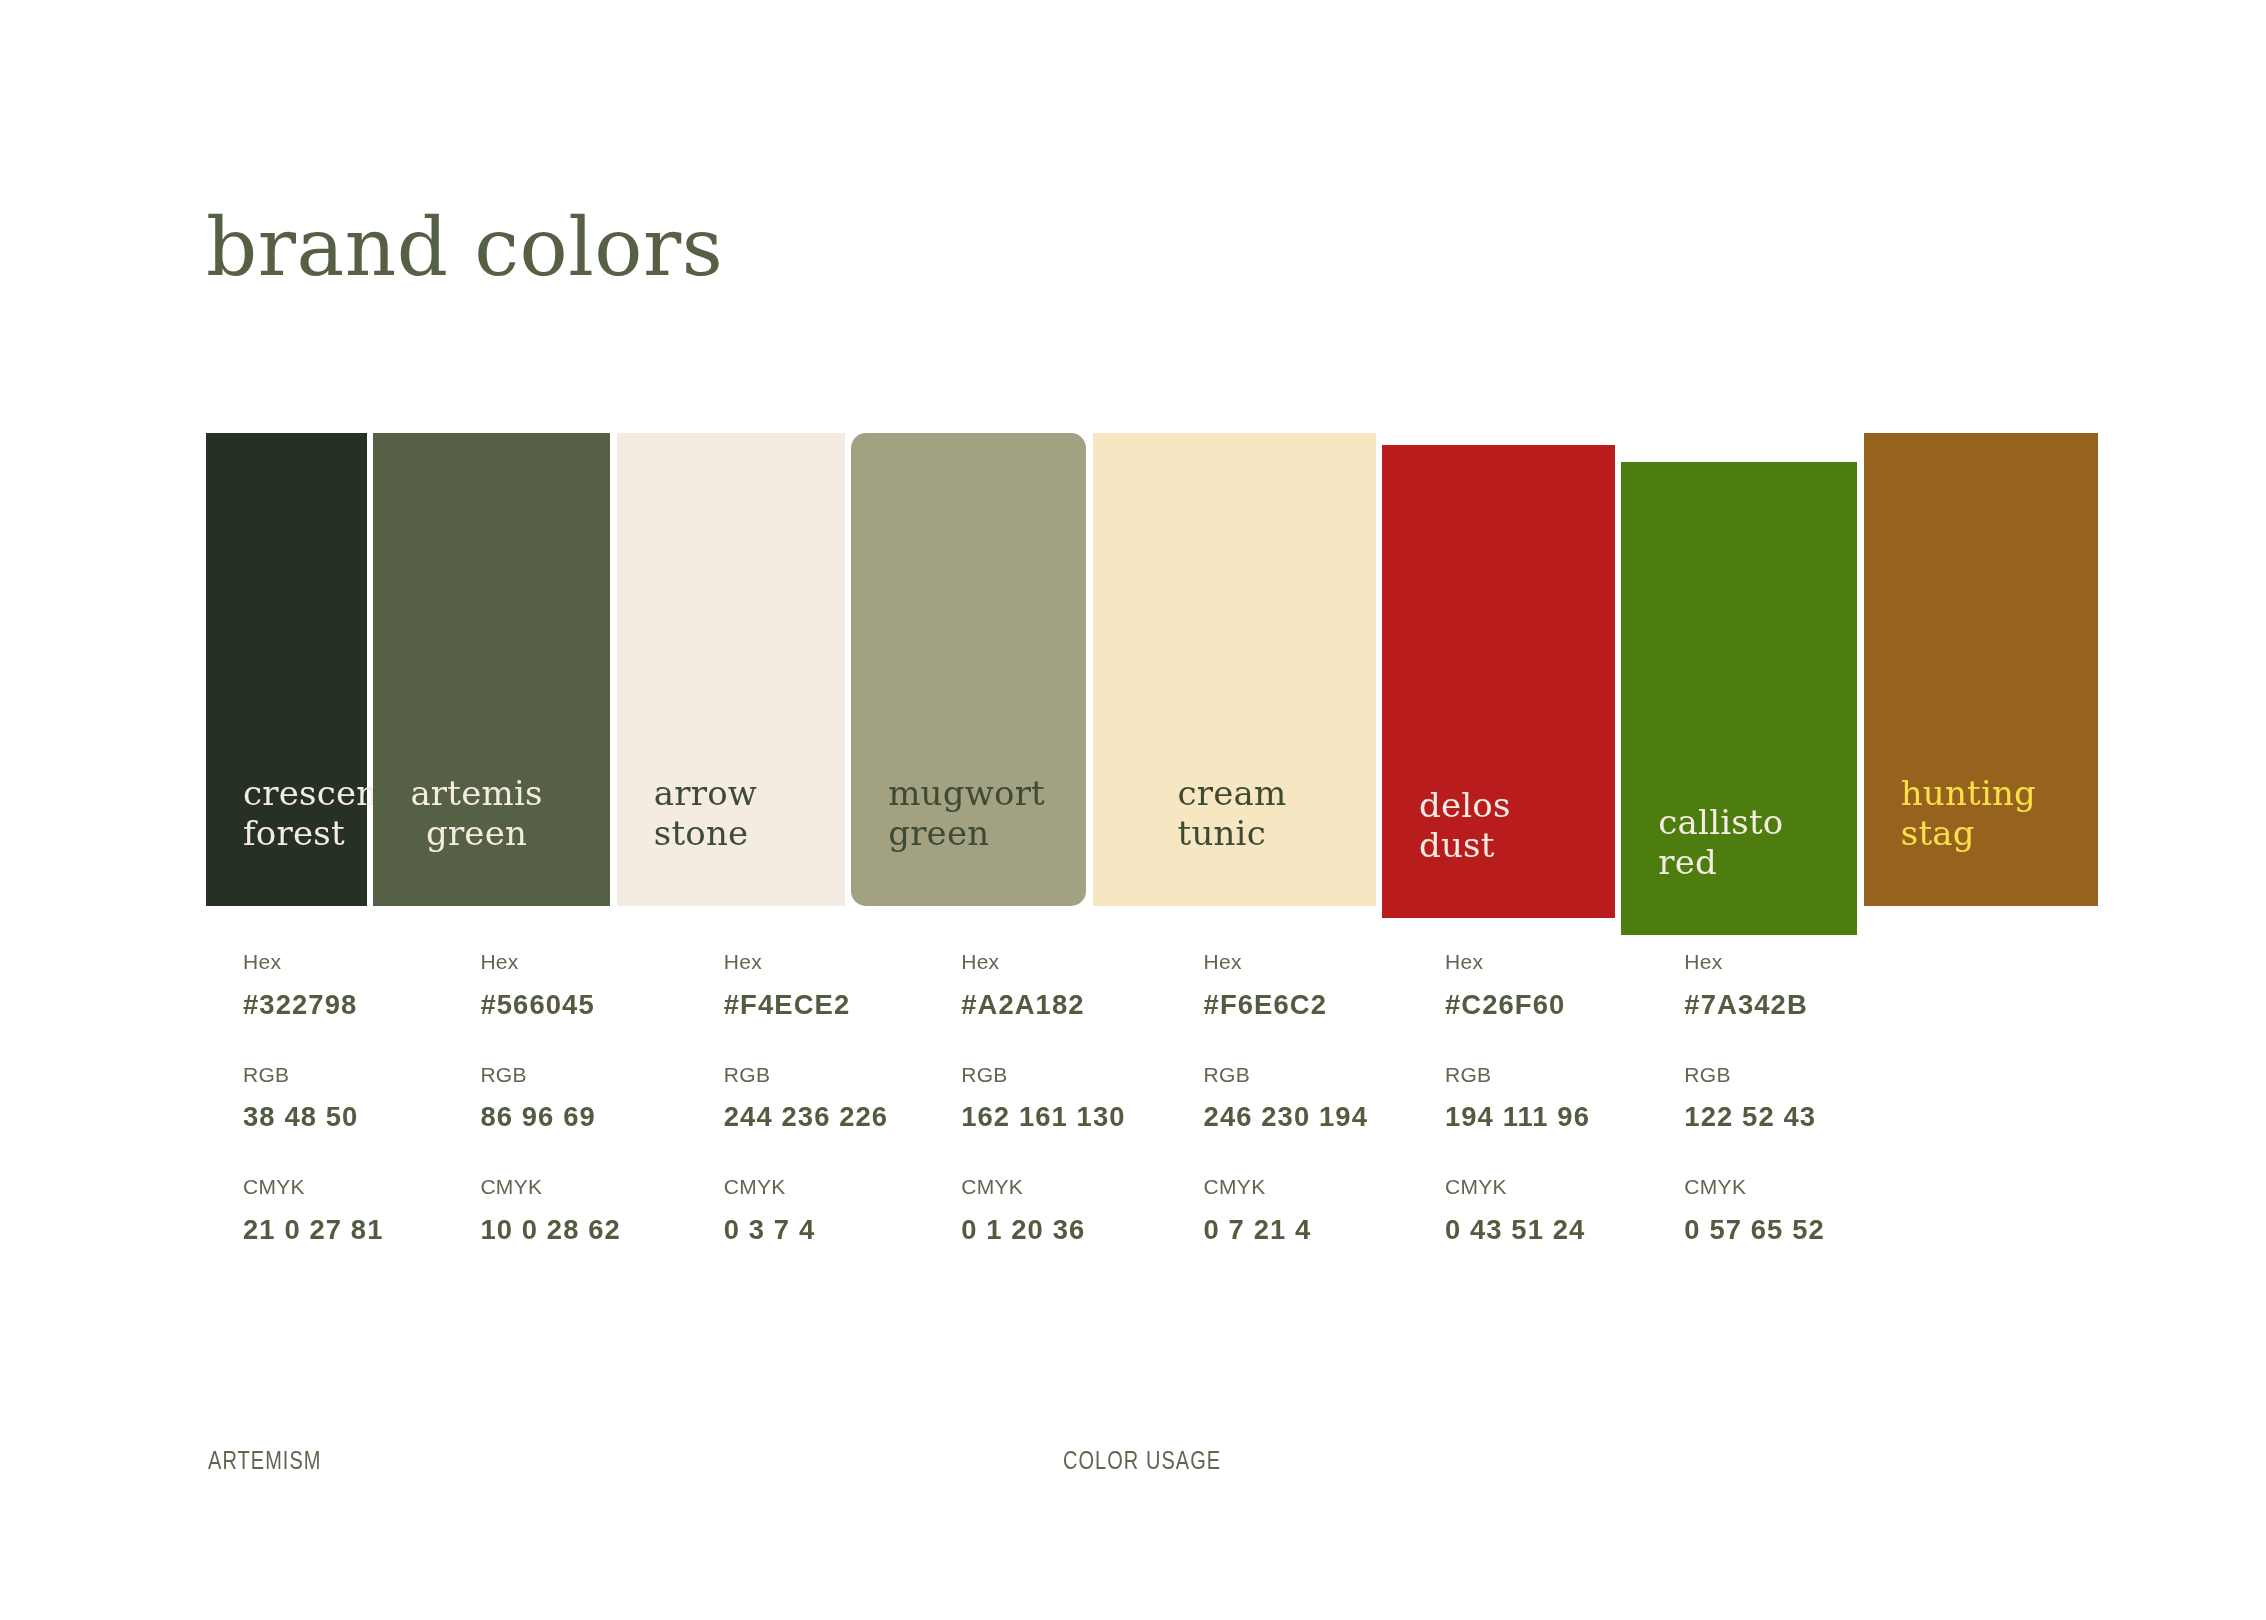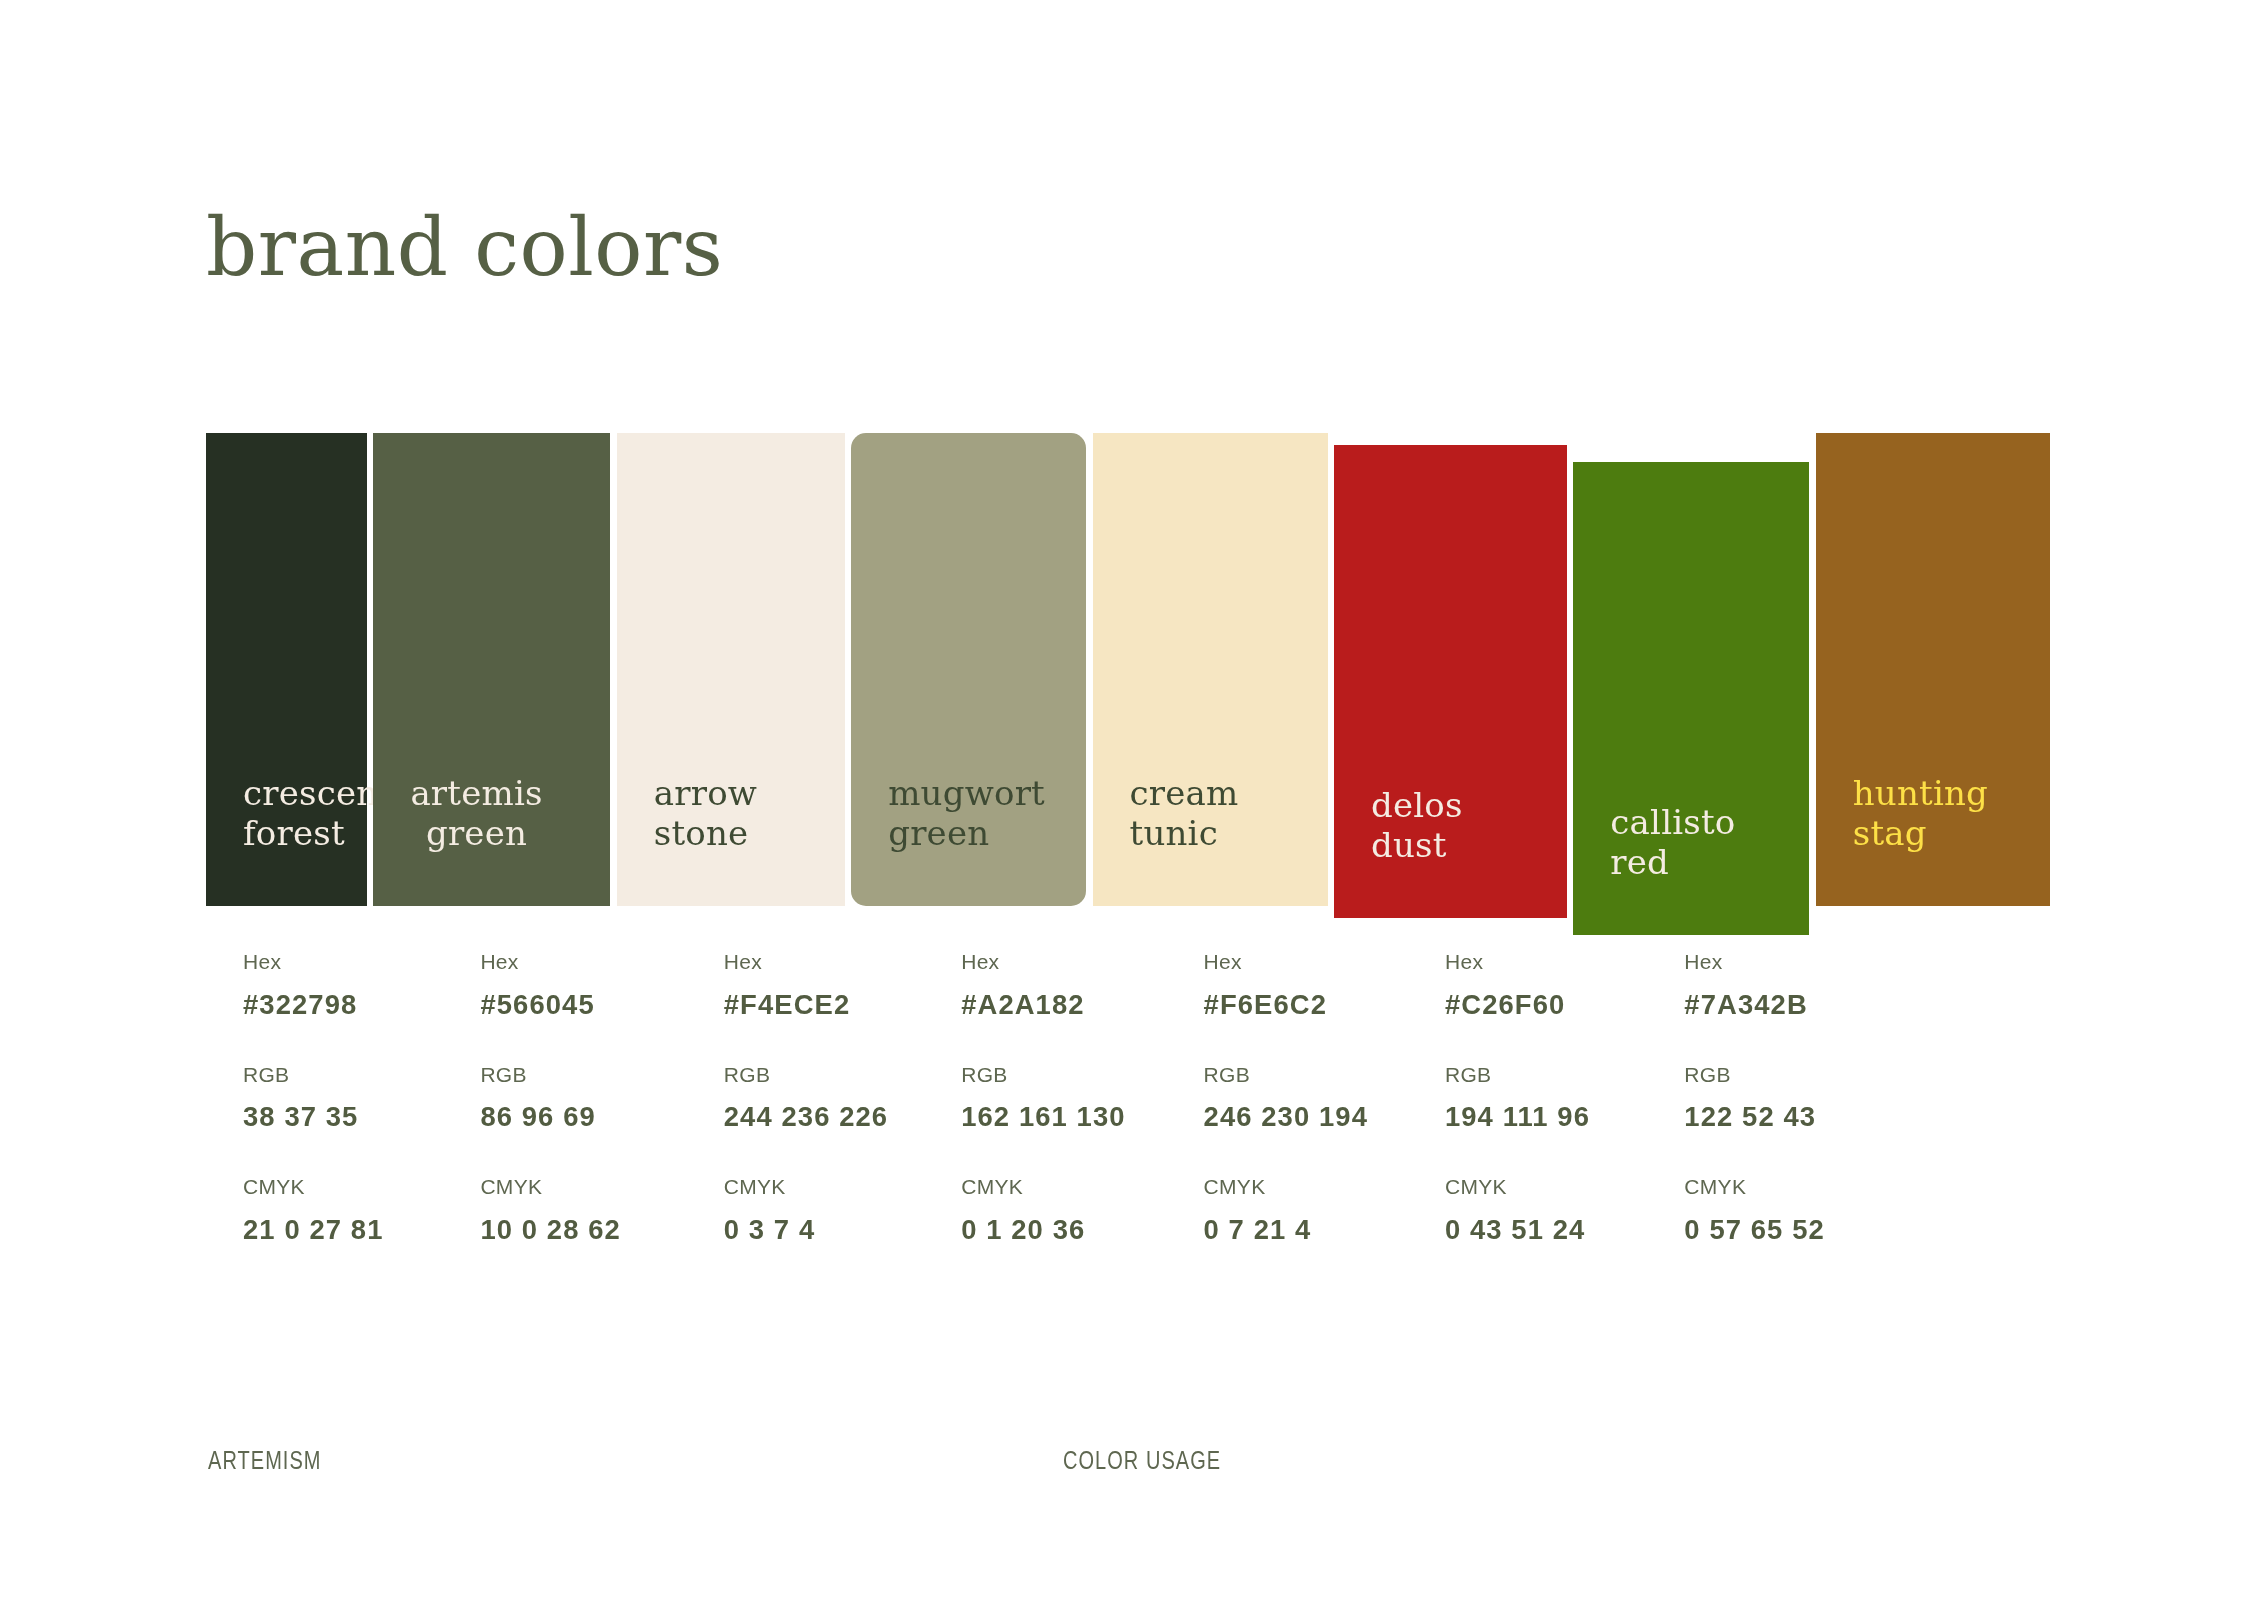--- a/index.html
+++ b/index.html
@@ -152,21 +152,21 @@
     <div class="swatch" style="background: rgb(244, 236, 226); width: 228px; flex: 0 0 228px;">
       <div class="swatch-label" style="color: rgb(62, 74, 51);">arrow
 stone</div>
     </div>
 
     <div class="swatch" style="background: rgb(162, 161, 130); width: 235px; flex: 0 0 235px; border-radius: 15px;">
       <div class="swatch-label" style="color: rgb(62, 74, 51);">mugwort
 green</div>
     </div>
 
-    <div class="swatch" style="background: rgb(246, 230, 194); width: 235px; flex: 0 0 235px;">
+    <div class="swatch" style="background: rgb(246, 230, 194); width: 235px; flex: 0 0 235px; padding-left: 48px;">
       <div class="swatch-label" style="color: rgb(62, 74, 51);">cream
 tunic</div>
     </div>
 
     <div class="swatch" style="background: #b91c1c; width: 233px; flex: 0 0 233px; margin-top: 12px;">
       <div class="swatch-label" style="color: rgb(244, 236, 226);">delos
 dust</div>
     </div>
 
     <div class="swatch" style="background: #4d7c0f; width: 236px; flex: 0 0 236px; margin-top: 29px;">
@@ -183,21 +183,21 @@
 
   <div class="data-row">
 
     <div class="data-col" style="width: 231px; flex: 0 0 231px;">
       <div class="data-group">
         <div class="data-key">Hex</div>
         <div class="data-val">#322798</div>
       </div>
       <div class="data-group">
         <div class="data-key">RGB</div>
-        <div class="data-val">38  37  35</div>
+        <div class="data-val">38  48  50</div>
       </div>
       <div class="data-group">
         <div class="data-key">CMYK</div>
         <div class="data-val">21  0  27  81</div>
       </div>
     </div>
 
     <div class="data-col" style="width: 237px; flex: 0 0 237px;">
       <div class="data-group">
         <div class="data-key">Hex</div>

